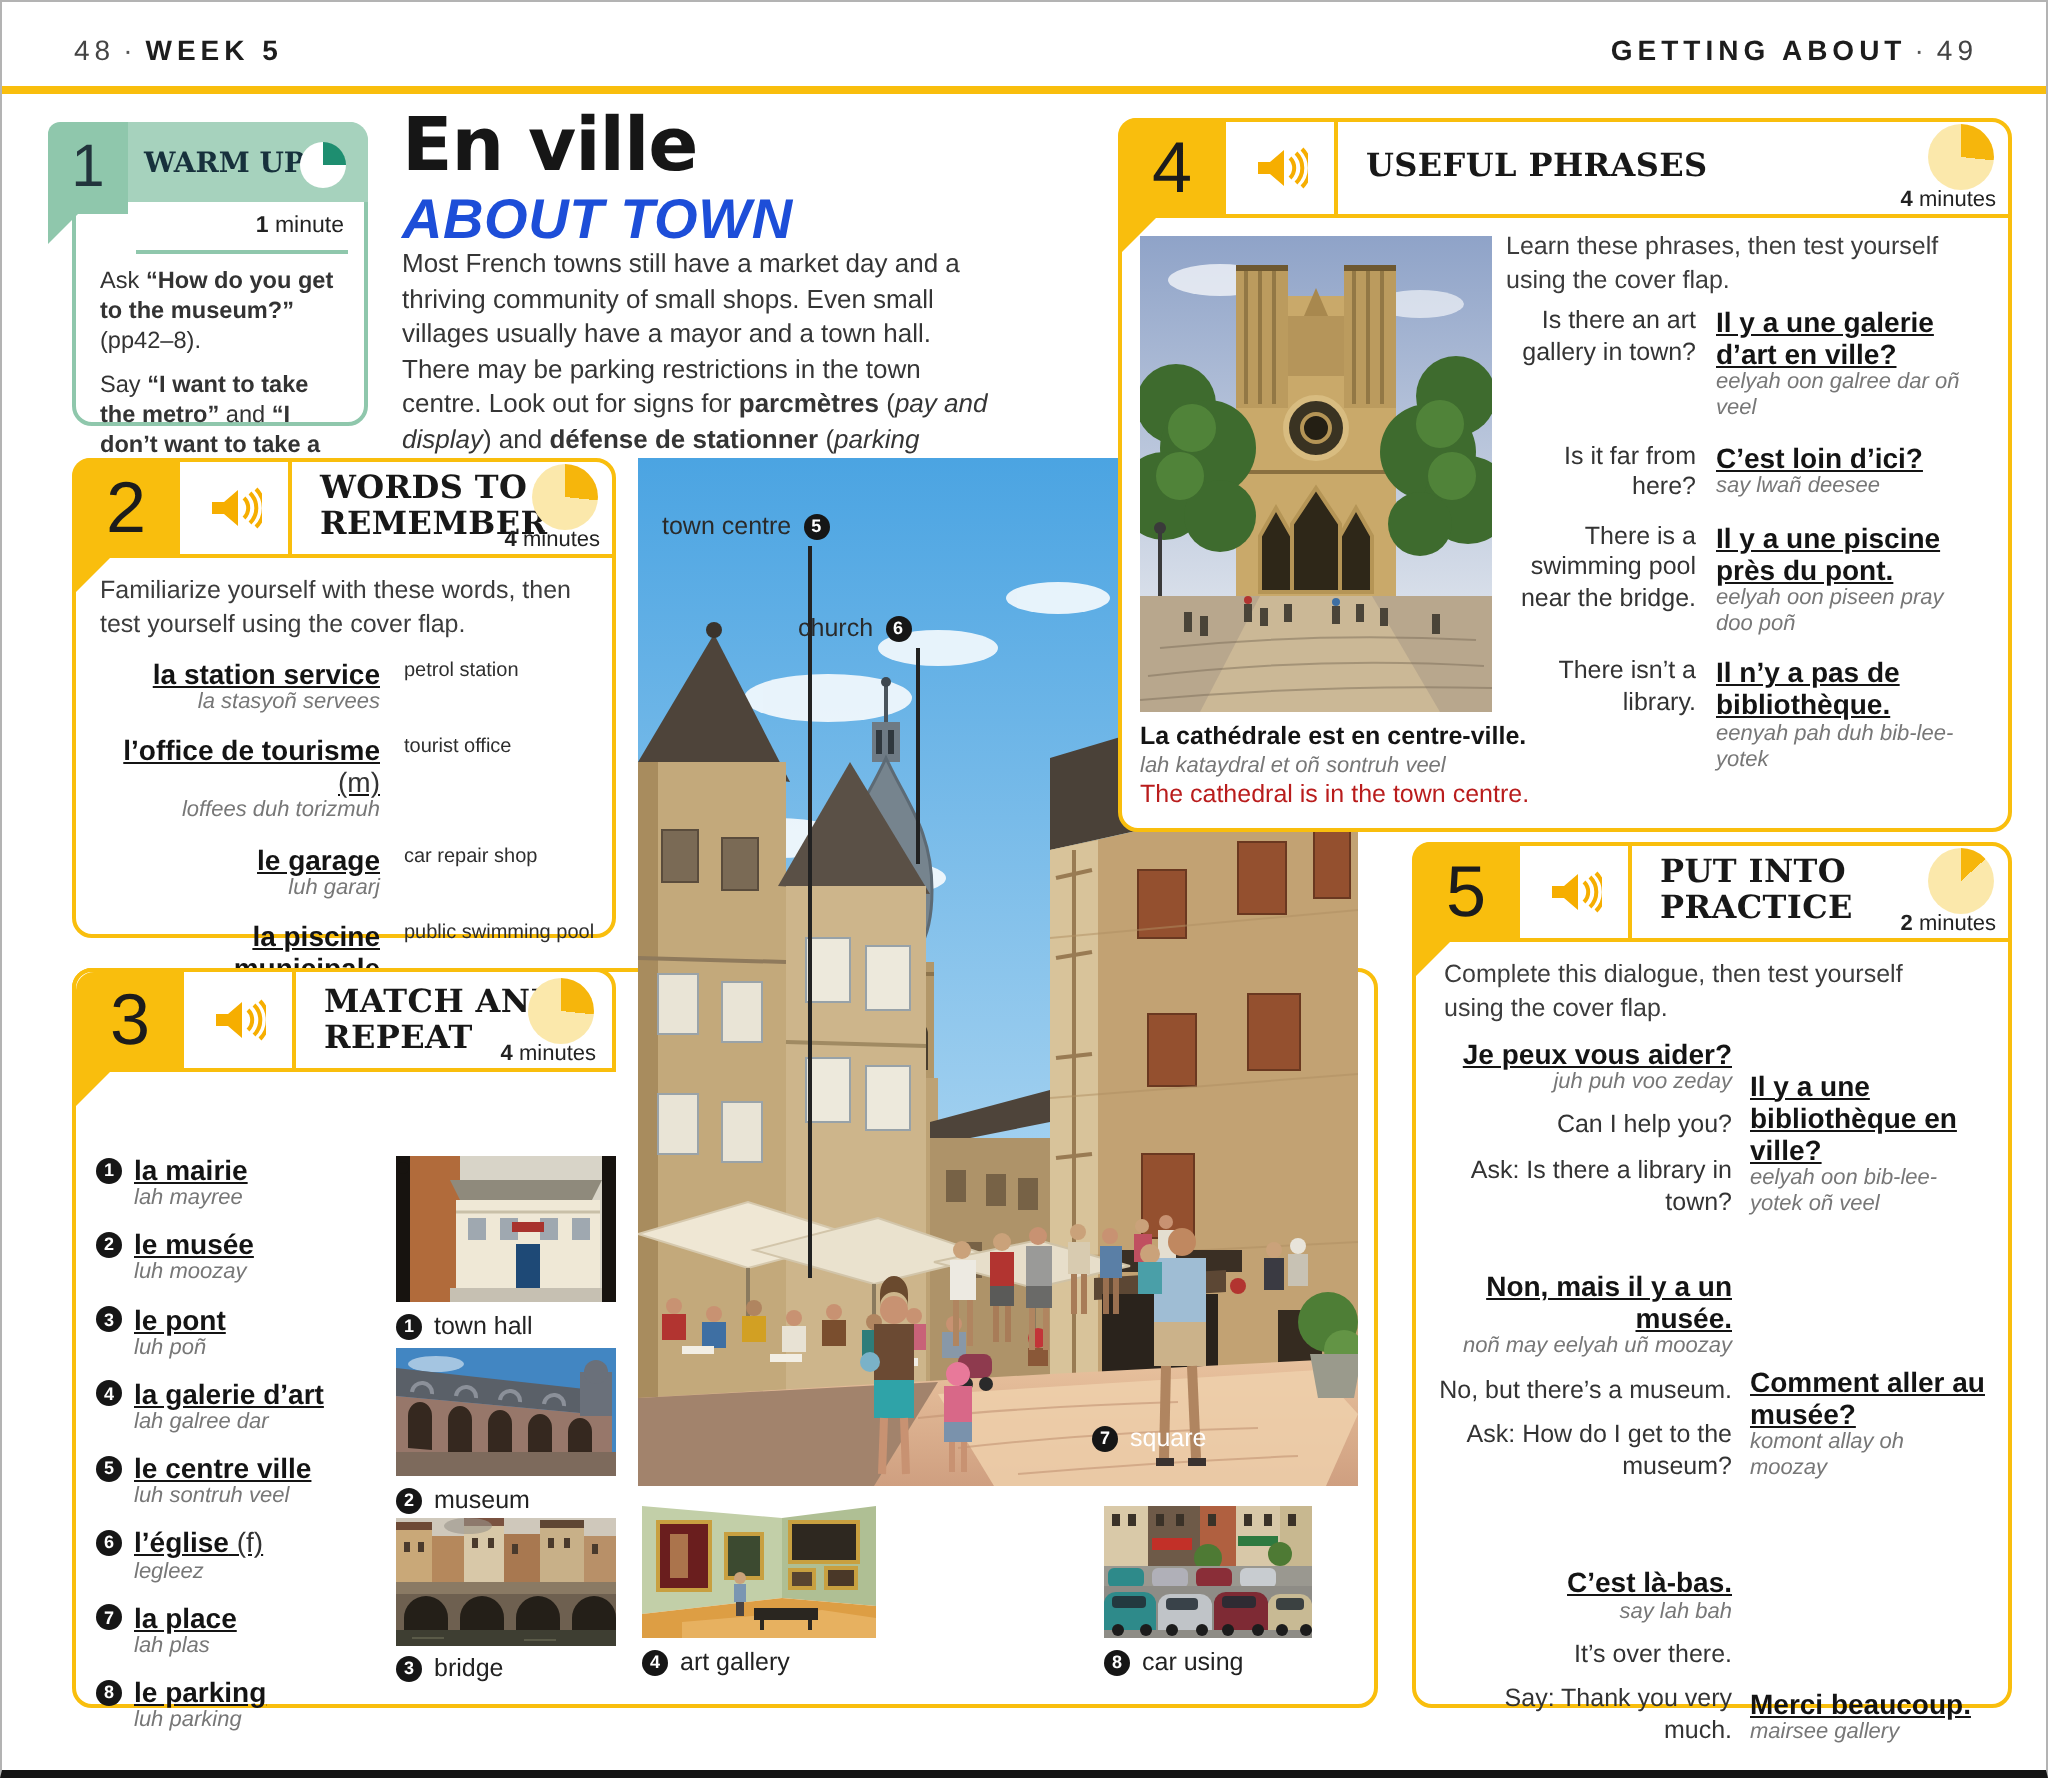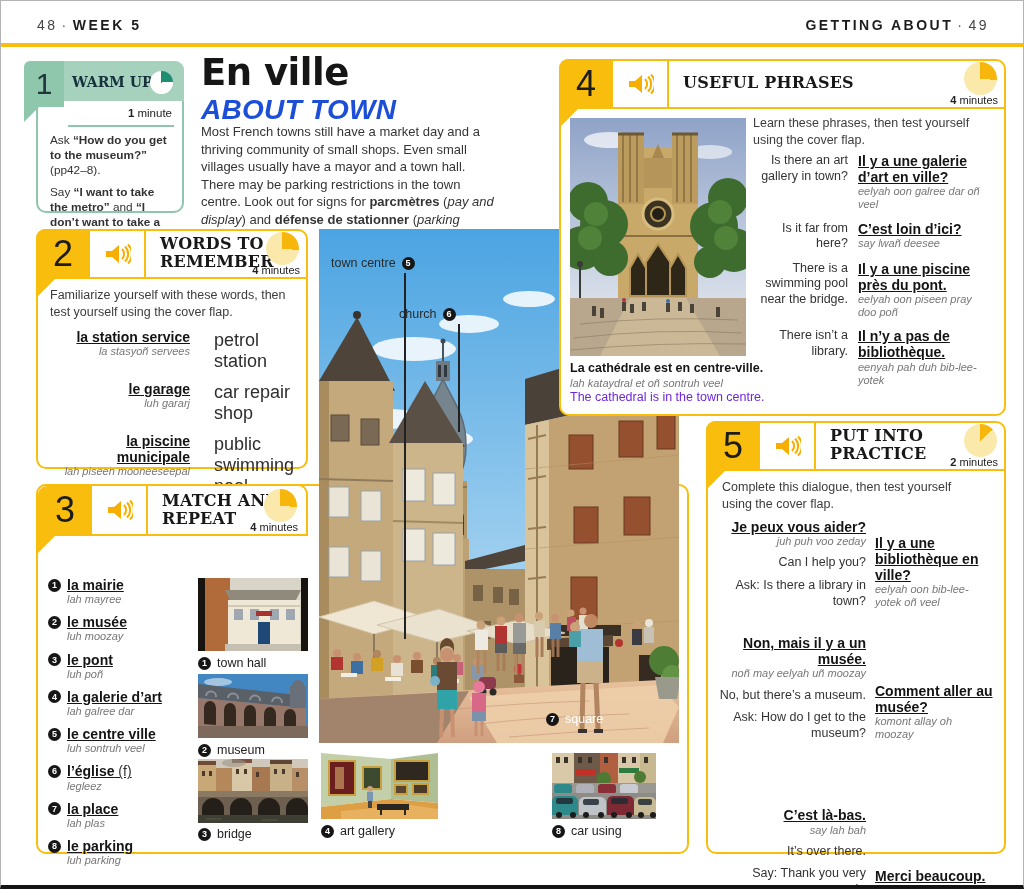--- a/index.html
+++ b/index.html
@@ -61,21 +61,21 @@
     font-weight:bold;font-size:37px;letter-spacing:-.5px;color:#161616;}
   #title-en{position:absolute;left:200px;top:93px;font-size:28px;font-style:italic;
     font-weight:bold;color:#1d4ed8;letter-spacing:.3px;}
   #title-para{position:absolute;left:200px;top:122px;width:300px;font-size:13px;line-height:1.35;color:#353535;}
 
   
   #box2{left:35px;top:228px;width:272px;height:240px;}
   #box2 .body{position:absolute;left:12px;right:8px;top:56px;}
   .vrow{display:flex;margin-top:9px;align-items:flex-start;}
   .vleft{width:140px;text-align:right;flex:none;}
-  .vright{margin-left:24px;font-size:18px;color:#2e2e2e;padding-top:1px;}
+  .vright{margin-left:12px;font-size:10px;color:#2e2e2e;padding-top:1px;}
   .fr{font-weight:bold;font-size:14px;color:#141414;line-height:1.15;text-decoration:underline;}
   .fr .note{font-weight:normal;color:#333;}
   .pron{font-style:italic;font-size:11px;color:#777;line-height:1.2;}
 
   
   #box3{left:35px;top:483px;width:653px;height:370px;z-index:1;}
   #box3-hdr{position:absolute;left:35px;top:483px;width:272px;height:52px;border:2px solid #f9be0d;
     border-radius:10px 10px 0 0;background:#fff;box-sizing:border-box;z-index:4;}
   #box3-hdr .tile{height:48px;}
   #box3-hdr .spk{height:48px;}
@@ -96,34 +96,34 @@
   .co .cnum{margin:0 0 0 6px;}
   .co.rev .cnum{margin:0 6px 0 0;}
   .co.white{color:#fff;}
   .co-line{position:absolute;width:2px;background:#222;z-index:3;}
 
   
   #box4{left:558px;top:58px;width:447px;height:357px;z-index:5;}
   #box4 .cath{position:absolute;left:9px;top:57px;width:176px;height:238px;}
   #box4 .caption{position:absolute;left:9px;top:300px;width:200px;line-height:1.25;}
   #box4 .caption .cfr{font-weight:bold;font-size:12.5px;color:#141414;}
-  #box4 .caption .cen{font-size:12.5px;color:#6d28d9;}
+  #box4 .caption .cen{font-size:12.5px;color:#b91c1c;}
   #box4 .intro{position:absolute;left:192px;top:54px;width:235px;}
   #box4 .phrases{position:absolute;left:190px;top:92px;width:248px;}
   .prow{display:flex;margin-bottom:9px;align-items:flex-start;}
   .pleft{width:97px;flex:none;text-align:right;font-size:12.5px;line-height:1.25;color:#333;}
   .pright{margin-left:10px;width:130px;}
 
   
   #box5{left:705px;top:420px;width:300px;height:433px;z-index:5;}
   #box5 .intro{position:absolute;left:14px;top:56px;width:262px;}
   #box5 .dlg{position:absolute;left:10px;top:96px;width:278px;}
   .drow{display:flex;align-items:flex-end;}
   .drow.g1{margin-bottom:26px;}
-  .drow.g2{margin-bottom:66px;}
+  .drow.g2{margin-bottom:42px;}
   .dleft{width:148px;flex:none;text-align:right;font-size:12.5px;line-height:1.25;color:#333;}
   .dleft .den{margin-top:7px;}
   .dleft .dinstr{margin-top:7px;}
   .dright{margin-left:9px;width:118px;}
 </style>
 </head>
 <body>
 
 <div class="page">
 
@@ -168,20 +168,27 @@
       <div class="mins"><span class="b">4</span><span> minutes</span></div>
     </div>
     <div class="body">
       <div class="intro">Familiarize yourself with these words, then test yourself using the cover flap.</div>
       <div class="vrow">
         <div class="vleft">
             <div class="fr"><span>la station service</span><span class="note"></span></div>
             <div class="pron">la stasyoñ servees</div>
           </div>
         <div class="vright">petrol station</div>
+      </div>
+      <div class="vrow">
+        <div class="vleft">
+            <div class="fr"><span>l’office de tourisme</span><span class="note"> (m)</span></div>
+            <div class="pron">loffees duh torizmuh</div>
+          </div>
+        <div class="vright">tourist office</div>
       </div>
       <div class="vrow">
         <div class="vleft">
             <div class="fr"><span>le garage</span><span class="note"></span></div>
             <div class="pron">luh gararj</div>
           </div>
         <div class="vright">car repair shop</div>
       </div>
       <div class="vrow">
         <div class="vleft">

